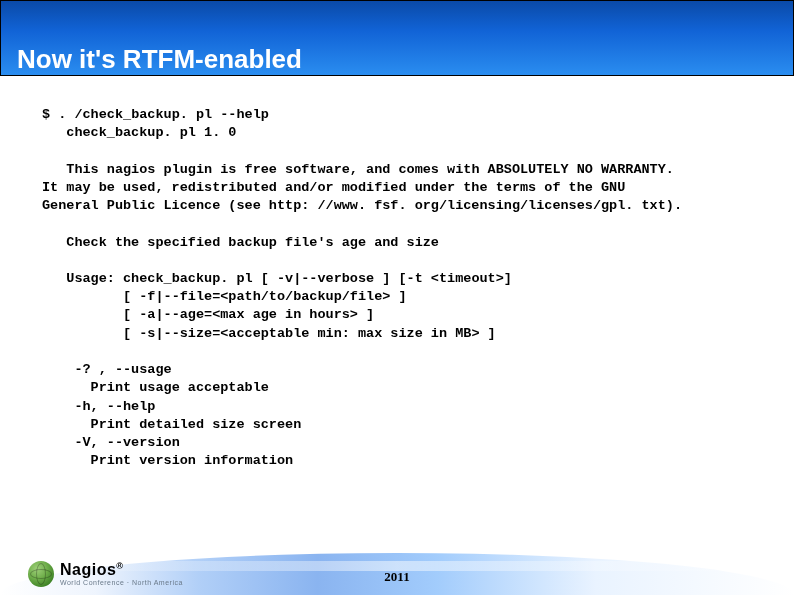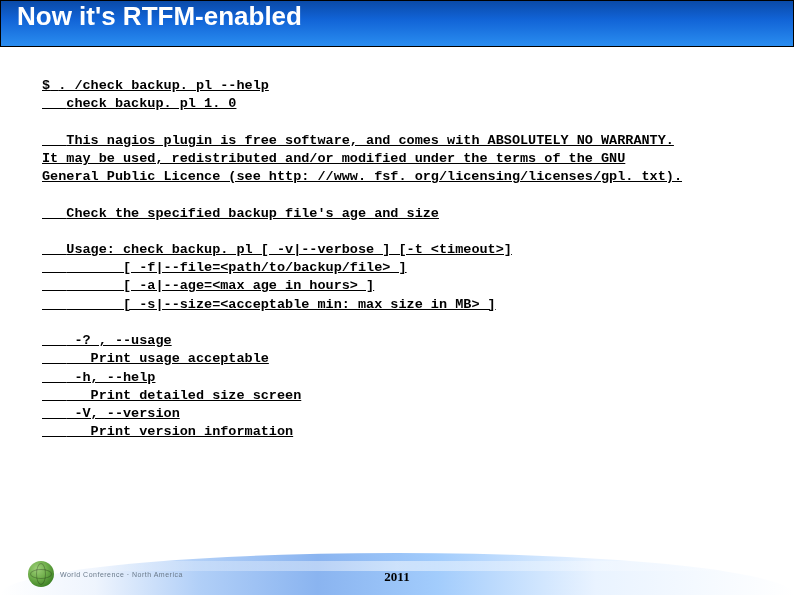--- a/index.html
+++ b/index.html
@@ -6,43 +6,42 @@
   body {
     width: 794px;
     height: 595px;
     background: #fff;
     font-family: Arial, Helvetica, sans-serif;
     position: relative;
     overflow: hidden;
   }
   .header {
     width: 100%;
-    height: 47px;
+    height: 76px;
     background: linear-gradient(to bottom, #0a4aa8 0%, #1163d6 40%, #2a8df0 100%);
     border: 1px solid #000;
     display: flex;
-    align-items: flex-start;
+    align-items: flex-end;
     padding-left: 16px;
   }
   .header h1 {
     color: #fff;
     font-size: 26px;
     font-weight: bold;
   }
   .content {
     padding: 30px 42px 0 42px;
   }
   .terminal {
     font-family: "Courier New", Courier, monospace;
     font-size: 13.5px;
     font-weight: bold;
     line-height: 1.35;
     white-space: pre-wrap;
     color: #000;
-    text-decoration: underline;
   }
   .footer {
     position: absolute;
     bottom: 0;
     left: 0;
     width: 100%;
     height: 58px;
   }
   .footer-bg {
     position: absolute;
@@ -150,17 +149,18 @@
    <span> -V, --version</span>
    <span>   Print version information</span>
 </div>
 </div>
 
 <div class="footer">
   <div class="footer-bg"></div>
   <div class="logo">
     <div class="logo-globe"></div>
     <div class="logo-text">
+      <span class="logo-name"><span>Nagios</span><sup>®</sup></span>
       <span class="logo-sub">World Conference · North America</span>
     </div>
   </div>
   <div class="footer-year">2011</div>
 </div>
 
 </body></html>

